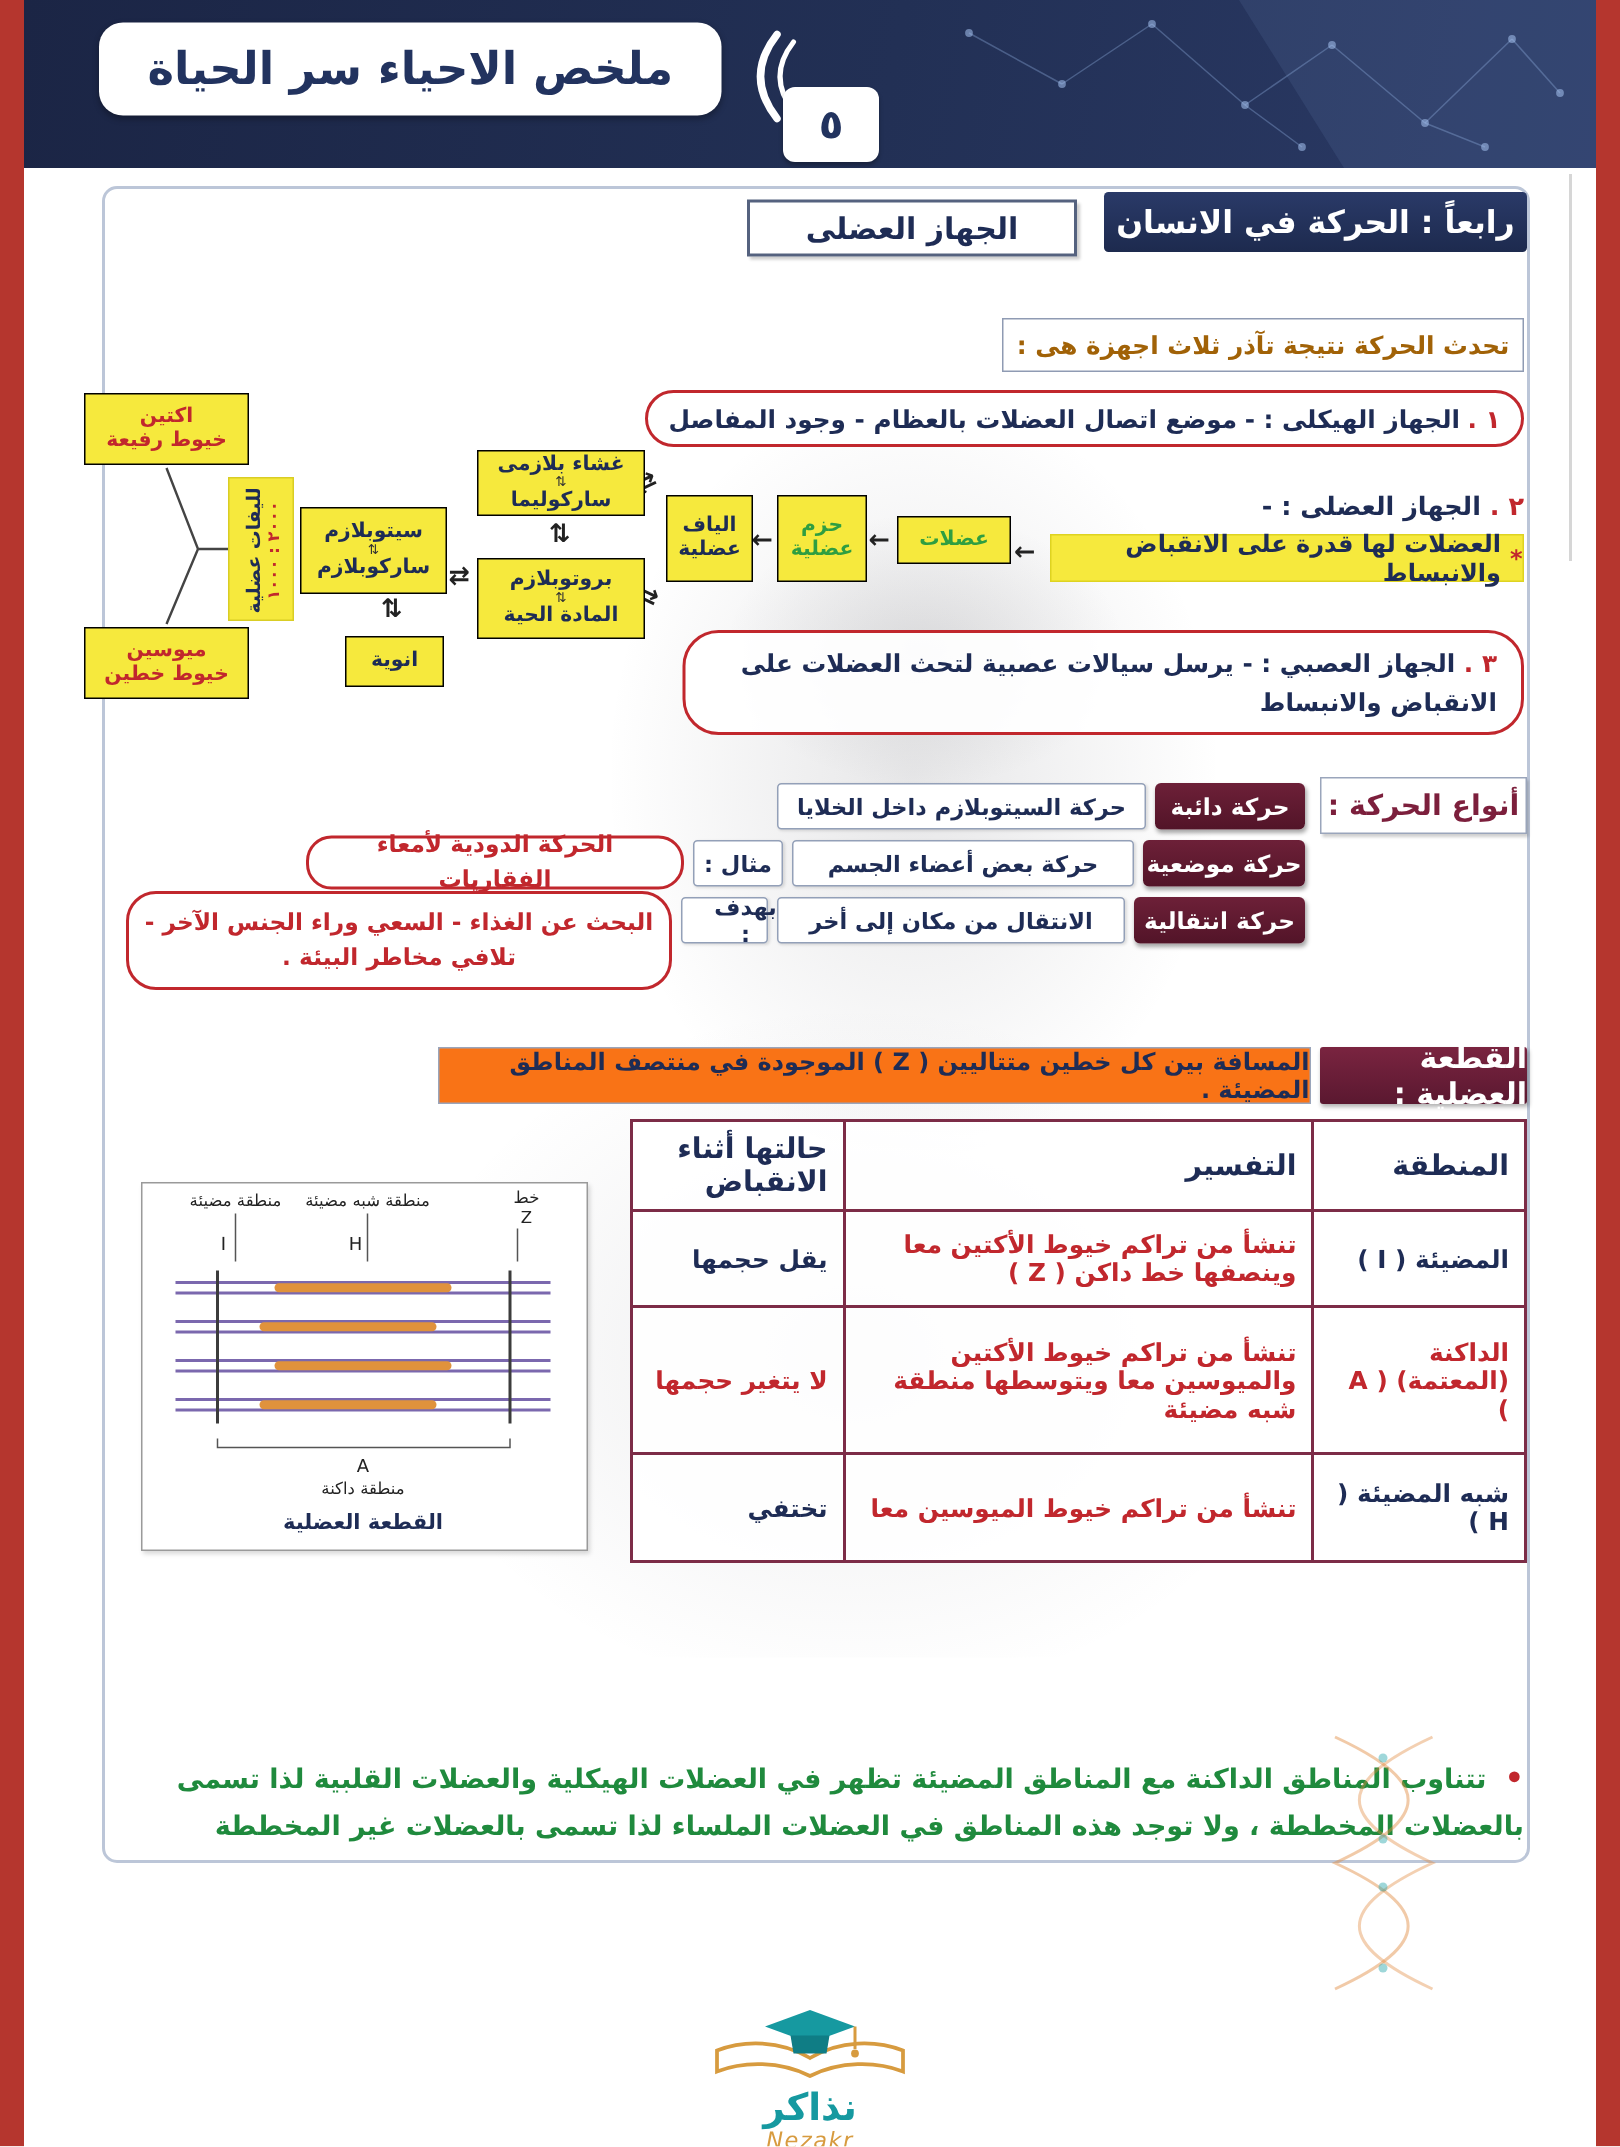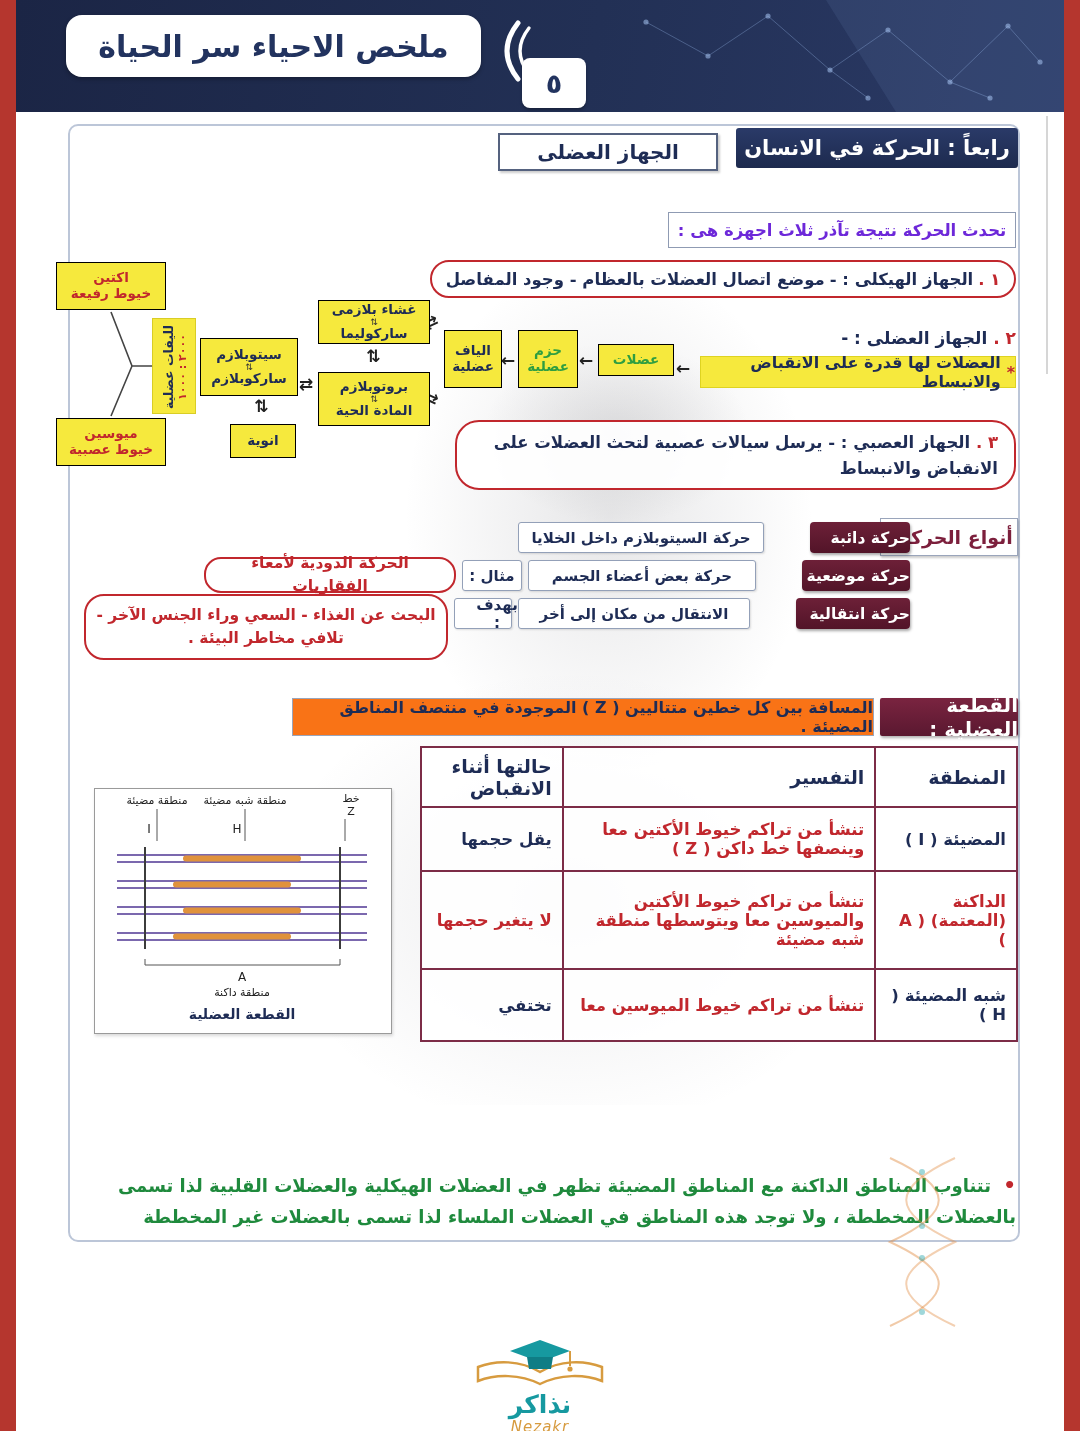--- a/index.html
+++ b/index.html
@@ -35,21 +35,21 @@
 
   
   .section-title { position:absolute; left:736px; top:128px; width:282px; height:40px;
     background:linear-gradient(180deg,#2a3a68,#1d2a4e); color:#fff; font-weight:bold; font-size:21px;
     display:flex; align-items:center; justify-content:center; border-radius:3px; }
   .section-subtitle { position:absolute; left:498px; top:133px; width:220px; height:38px; background:#fff;
     border:2px solid #55627f; box-shadow:2px 2px 2px rgba(0,0,0,.2); color:#1e2c55; font-weight:bold;
     font-size:20px; display:flex; align-items:center; justify-content:center; }
 
   .intro-box { position:absolute; left:668px; top:212px; width:348px; height:36px; background:#fff;
-    border:1.5px solid #8f9bb3; color:#6d28d9; font-weight:bold; font-size:16.5px;
+    border:1.5px solid #8f9bb3; color:#a16207; font-weight:bold; font-size:16.5px;
     display:flex; align-items:center; justify-content:center; }
 
   .point-box { position:absolute; background:rgba(255,255,255,.92); border:2px solid #c1272d; border-radius:19px;
     color:#1e2c55; font-weight:bold; font-size:16.5px; display:flex; align-items:center; justify-content:center;
     gap:5px; padding:4px 12px; text-align:right; }
   .point-box.block { display:block; padding:8px 16px; line-height:1.55; }
   .num-red { color:#c1272d; }
   .heading-line { position:absolute; color:#1e2c55; font-weight:bold; font-size:17px; text-align:right; }
   .highlight-bar { position:absolute; background:#f6e93d; color:#1e2c55; font-weight:bold; font-size:16px;
     display:flex; align-items:center; justify-content:center; gap:6px; border:1px solid #ded321; }
@@ -67,22 +67,22 @@
   .myofibril-inner { position:absolute; left:-26px; top:26px; width:96px; height:44px;
     transform:rotate(-90deg); display:flex; flex-direction:column; align-items:center; justify-content:center; }
   .myofibril-inner .t1 { color:#1e2c55; font-weight:bold; font-size:12.5px; white-space:nowrap; }
   .myofibril-inner .t2 { color:#c1272d; font-weight:bold; font-size:11px; white-space:nowrap; }
 
   
   .mv-label { position:absolute; left:880px; top:518px; width:138px; height:38px; background:#fff;
     border:1.5px solid #9aa5bb; box-shadow:1px 2px 2px rgba(0,0,0,.2); color:#7c1f3c; font-weight:bold;
     font-size:19px; display:flex; align-items:center; justify-content:center; }
   .pill { position:absolute; background:linear-gradient(180deg,#6d2038,#521428); color:#fff; font-weight:bold;
-    font-size:15.5px; display:flex; align-items:center; justify-content:flex-start; border-radius:4px;
-    box-shadow:1px 2px 3px rgba(0,0,0,.35);margin-left:40px; }
+    font-size:15.5px; display:flex; align-items:center; justify-content:center; border-radius:4px;
+    box-shadow:1px 2px 3px rgba(0,0,0,.35); }
   .desc-box { position:absolute; background:#fff; border:1.5px solid #93a0b8; color:#1e2c55; font-weight:bold;
     font-size:15px; display:flex; align-items:center; justify-content:center; border-radius:3px;
     box-shadow:1px 1px 2px rgba(0,0,0,.12); text-align:center; }
   .red-round { position:absolute; background:rgba(255,255,255,.95); border:2px solid #c1272d; color:#c1272d;
     font-weight:bold; font-size:15.5px; display:flex; align-items:center; justify-content:center;
     text-align:center; line-height:1.5; padding:2px 8px; }
 
   
   .sarc-label { position:absolute; left:880px; top:698px; width:138px; height:38px;
     background:linear-gradient(180deg,#7a2440,#5a1830); color:#fff; font-weight:bold; font-size:20px;
@@ -248,21 +248,21 @@
 
   <svg style="position:absolute;left:80px;top:280px;width:120px;height:180px;" viewBox="0 0 120 180">
     <path d="M72,86 L52,86 L31,32 M52,86 L31,136" fill="none" stroke="#444" stroke-width="1.6"></path>
   </svg>
   <div class="yellow-box red-txt" style="left:56px;top:262px;width:110px;height:48px;">
     <span>اكتين</span>
     <span>خيوط رفيعة</span>
   </div>
   <div class="yellow-box red-txt" style="left:56px;top:418px;width:110px;height:48px;">
     <span>ميوسين</span>
-    <span>خيوط عصبية</span>
+    <span>خيوط خطين</span>
   </div>
 
   <div class="mv-label">
     <span>أنواع الحركة :</span>
   </div>
 
   <div class="pill" style="left:770px;top:522px;width:100px;height:31px;">
     <span>حركة دائبة</span>
   </div>
   <div class="desc-box" style="left:518px;top:522px;width:246px;height:31px;">

